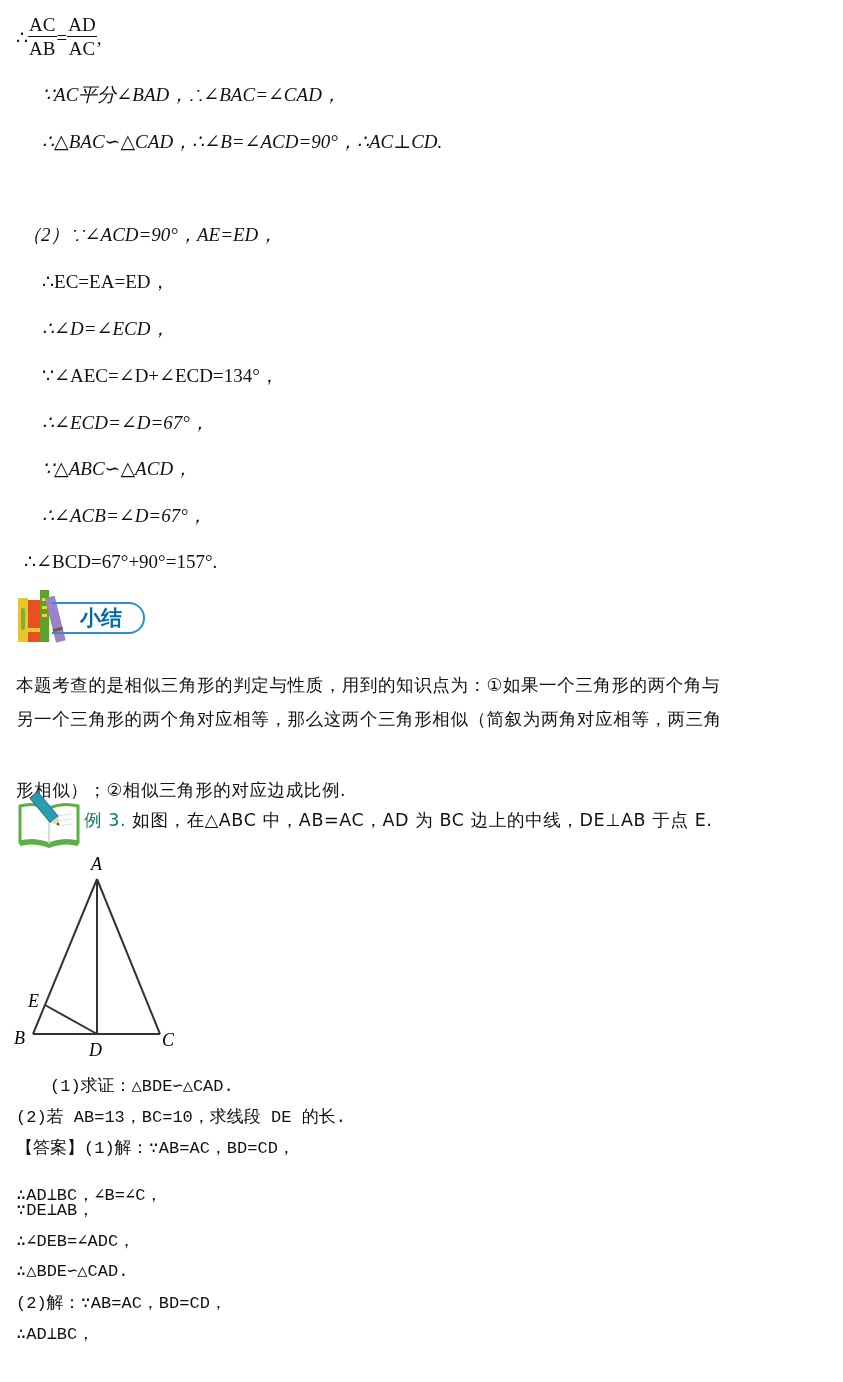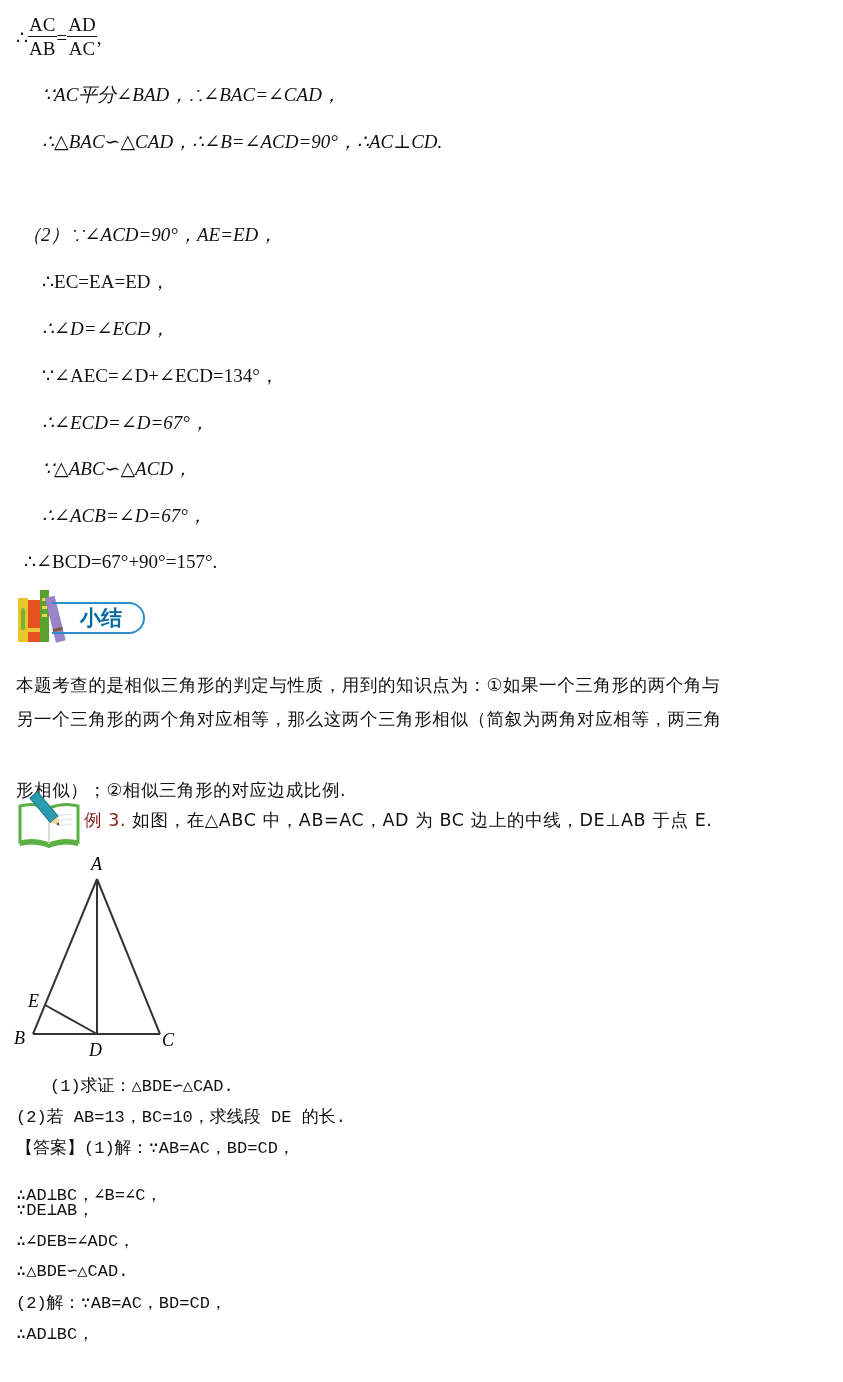--- a/index.html
+++ b/index.html
@@ -8,21 +8,21 @@
     font-family: "DejaVu Serif", "Liberation Serif", serif;
     color: #111;
   }
   .abs { position: absolute; white-space: nowrap; }
   .math { font-family: "Liberation Serif", "DejaVu Serif", serif; font-size: 19px; }
   .frac { display: inline-block; vertical-align: middle; text-align: center; font-size: 19px; font-family: "Liberation Serif", serif; }
   .frac .num { display: block; border-bottom: 1.3px solid #111; padding: 0 1px; line-height: 22px; }
   .frac .den { display: block; line-height: 24px; }
   .cn { font-family: "DejaVu Sans", "Liberation Sans", sans-serif; font-size: 17.5px; letter-spacing: 0.6px; }
   .mono { font-family: "Liberation Mono", "DejaVu Sans Mono", monospace; font-size: 17px; }
-  .red { color: #7f1d1d; }
+  .red { color: #0f766e; }
   .summary-pill {
     position: absolute; left: 52px; top: 602px; width: 93px; height: 32px;
     border: 2px solid #2e8fcf; border-left: none; border-radius: 0 18px 18px 0;
     box-sizing: border-box;
   }
   .summary-label {
     position: absolute; left: 80px; top: 602px; font-size: 21px; color: #0369a1;
     font-family: "DejaVu Sans", sans-serif; font-weight: bold; line-height: 32px;
   }
   svg text { font-family: "Liberation Serif", serif; font-style: italic; }

